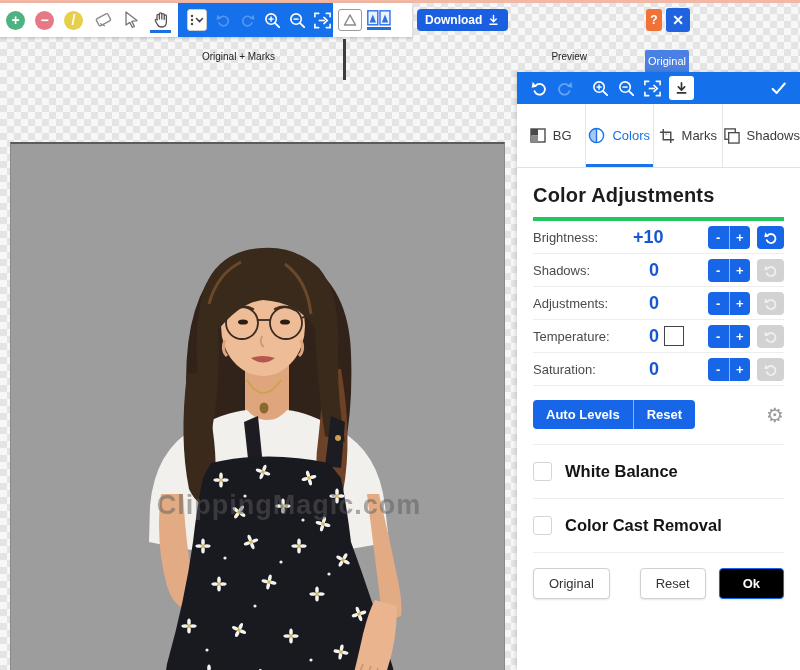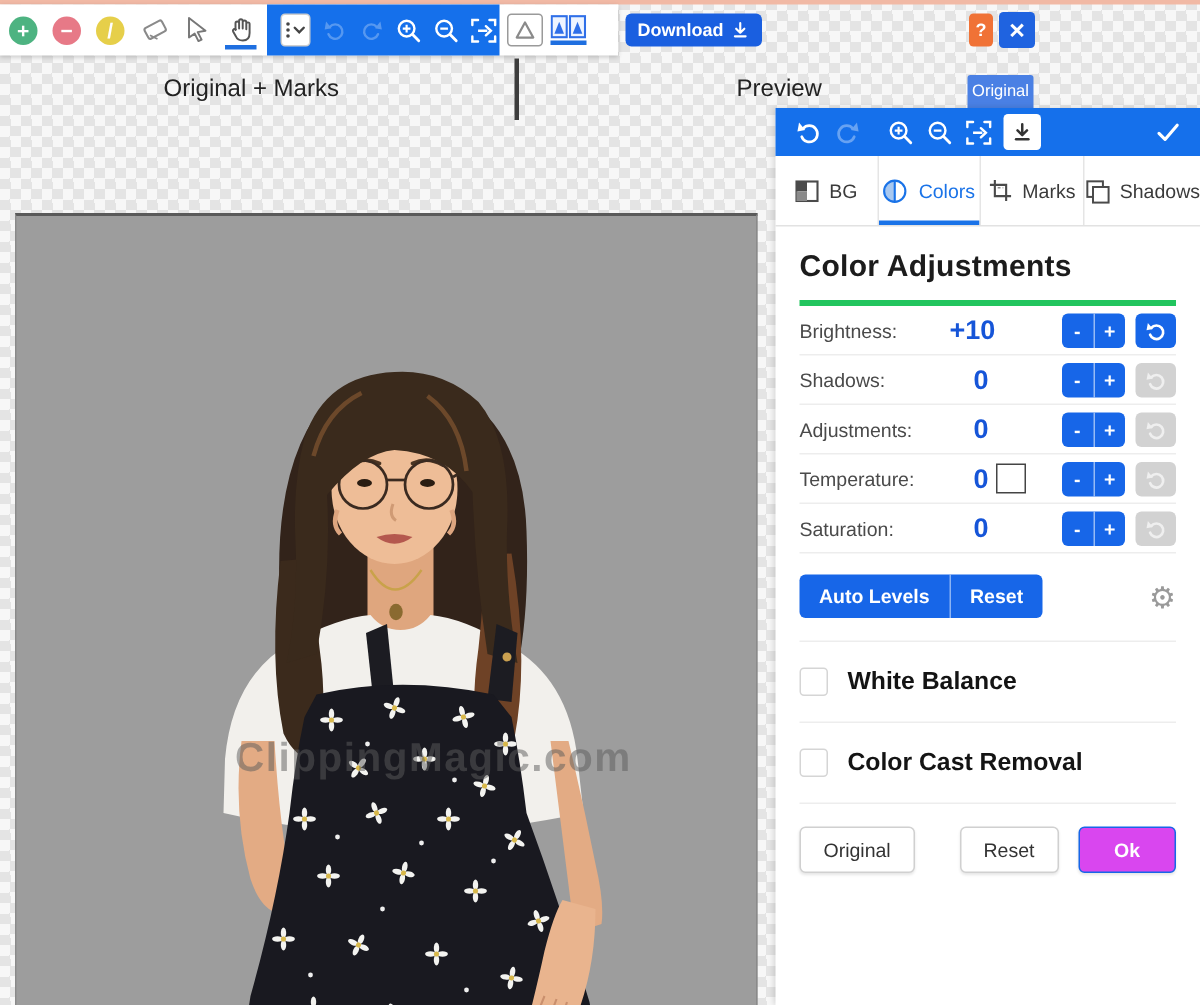--- a/index.html
+++ b/index.html
@@ -31,41 +31,41 @@
   .dlbtn{ margin-left:21px; height:22px; padding:0 8px; border-radius:4px; background:#1a5fe0;
           color:#fff; font-size:12px; font-weight:bold; display:flex; align-items:center; gap:5px; border:none; }
   .helpbtn{ position:absolute; left:646px; top:9px; width:16px; height:22px; background:#f07236;
             color:#fff; font-size:12px; font-weight:bold; border-radius:3px; border:none;
             display:flex; align-items:center; justify-content:center; }
   .closebtn{ position:absolute; left:666px; top:8px; width:24px; height:24px; background:#1f63e0;
              color:#fff; font-size:14px; font-weight:bold; border-radius:3px; border:none;
              display:flex; align-items:center; justify-content:center; }
 
   
-  .viewlabel{ position:absolute; top:51px; font-size:16px; color:#222; text-align:center; }
+  .viewlabel{ position:absolute; top:51px; font-size:10px; color:#222; text-align:right; }
   .vl-left{ left:60px; width:215px; }
   .vl-right{ left:452px; width:135px; }
   .vdivider{ position:absolute; left:343px; top:39px; width:3px; height:41px; background:#3d3d3d; }
 
   
   .canvas{ position:absolute; left:10px; top:110px; width:495px; height:560px; background:#9d9d9d;
            border-top:2px solid #5a5a5a; border-left:1px solid #8a8a8a; border-right:1px solid #8a8a8a;margin-top:32px; }
   .canvas svg{ display:block; }
 
   
   .origtab{ position:absolute; left:645px; top:50px; width:44px; height:22px; background:#4a80e4;
             color:#fff; font-size:11px; display:flex; align-items:center; justify-content:center;
             border-radius:2px 2px 0 0; }
   .panel{ position:absolute; left:517px; top:72px; width:283px; height:598px; background:#fff;
           display:flex; flex-direction:column; box-shadow:-1px 0 4px rgba(0,0,0,.15); }
   .rptoolbar{ height:32px; background:#1570eb; display:flex; align-items:center; gap:7px; padding:0 12px; flex:none; }
   .rptoolbar .sp{ flex:1; }
   .wsq{ width:25px; height:24px; background:#fff; border-radius:3px; display:flex; align-items:center; justify-content:center; }
 
-  .tabs{ height:47px; display:flex; border-bottom:1px solid #e2e2e2; flex:none; }
+  .tabs{ height:64px; display:flex; border-bottom:1px solid #e2e2e2; flex:none; }
   .tab{ flex:1; display:flex; align-items:center; justify-content:center; gap:7px; font-size:13px;
         color:#3b3b3b; position:relative; cursor:pointer; }
   .tab + .tab{ border-left:1px solid #e5e5e5; }
   .tab.active{ color:#1a73e8; }
   .tab.active::after{ content:""; position:absolute; left:0; right:0; bottom:0; height:3px; background:#1a73e8; }
 
   .content{ padding:0 16px; flex:1; }
   .title{ margin:16px 0 10px; font-size:20px; font-weight:600; color:#1c1c1c; letter-spacing:.2px; }
   .rows{ border-top:4px solid #22c55e; }
   .row{ height:33px; display:flex; align-items:center; border-bottom:1px solid #ededed; }
@@ -90,21 +90,21 @@
   .gear{ margin-left:auto; font-family:"DejaVu Sans",sans-serif; font-size:20px; color:#9a9a9a; line-height:1; cursor:pointer; }
 
   .sect{ border-top:1px solid #ededed; padding:17px 0; display:flex; align-items:center; gap:13px; }
   .chk{ width:19px; height:19px; border:1.5px solid #d5d5d5; border-radius:3px; background:#fff; flex:none; cursor:pointer; }
   .chklabel{ font-size:16.5px; font-weight:bold; color:#141414; }
 
   .footer{ border-top:1px solid #ededed; padding-top:15px; display:flex; align-items:center; }
   .btn{ padding:7px 15px; font-size:13px; border-radius:4px; border:1px solid #d0d0d0; background:#fff;
         color:#333; box-shadow:0 1px 2px rgba(0,0,0,.1); cursor:pointer; }
   .btn.reset{ margin-left:auto; }
-  .btn.ok{ margin-left:13px; background:#d946ef; border-color:#1766e8; color:#fff; padding:7px 23px; font-weight:bold; }
+  .btn.ok{ margin-left:13px; background:#000000; border-color:#1766e8; color:#fff; padding:7px 23px; font-weight:bold; }
 </style>
 </head>
 <body>
 
 <div class="app">
   <div class="topline"></div>
 
   <div class="toolbar">
     <div class="tools">
       <div class="tool">

